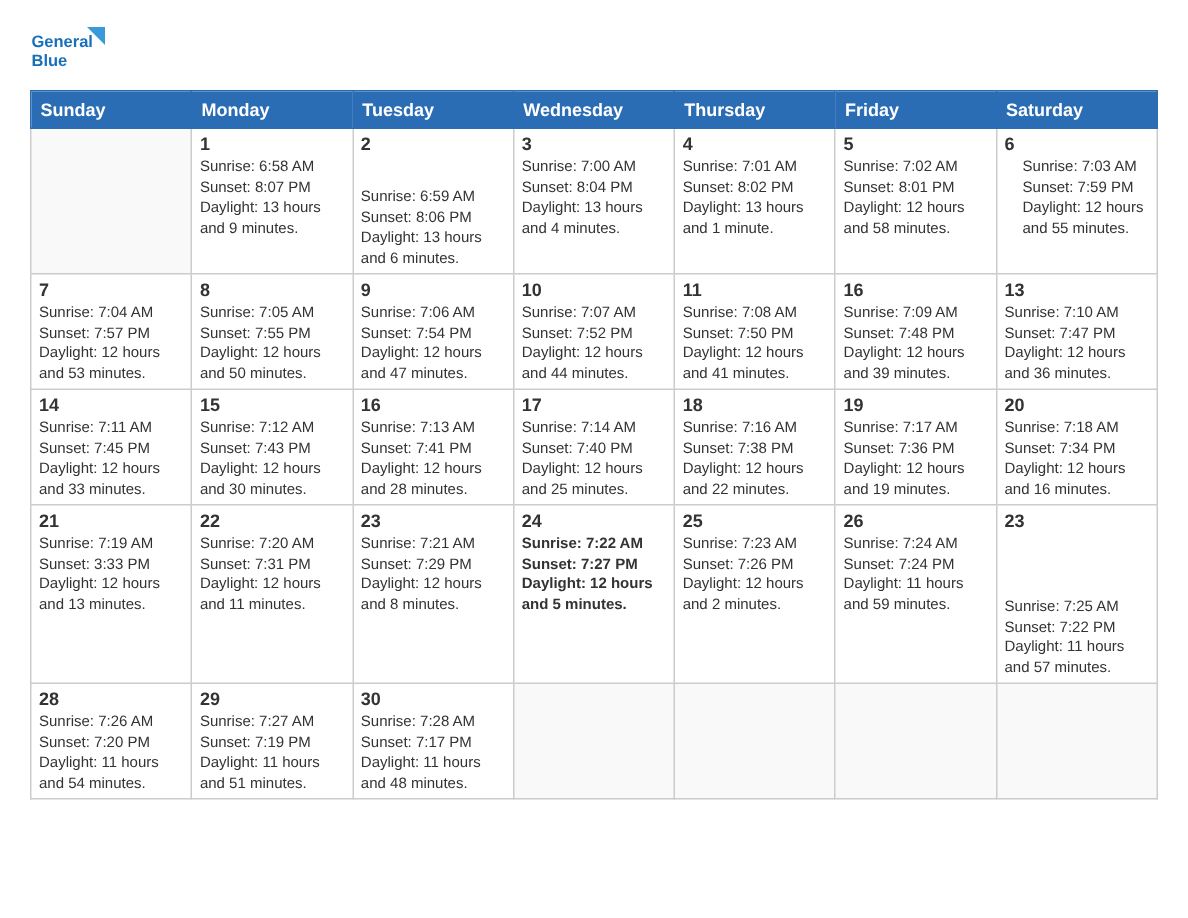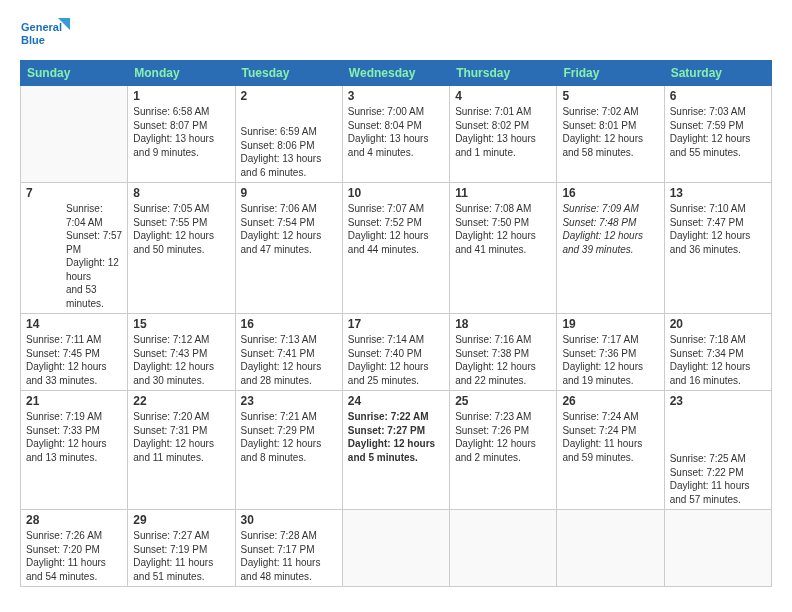--- a/index.html
+++ b/index.html
@@ -41,21 +41,21 @@
       font-weight: normal;
       color: #555;
     }
     .calendar {
       width: 100%;
       border-collapse: collapse;
       border: 1px solid #ccc;
     }
     .calendar th {
       background: #2a6db5;
-      color: #86efac;
+      color: #ffffff;
       font-size: 12px;
       font-weight: bold;
       padding: 5px 6px;
       text-align: left;
       border: 1px solid #2a6db5;
     }
     .calendar td {
       vertical-align: top;
       border: 1px solid #ccc;
       padding: 3px 5px;
@@ -147,30 +147,30 @@
           </td>
           <td>
             <span class="day-num">5</span>
             <div class="day-info" style="white-space: pre-line;">Sunrise: 7:02 AM
 Sunset: 8:01 PM
 Daylight: 12 hours
 and 58 minutes.</div>
           </td>
           <td>
             <span class="day-num">6</span>
-            <div class="day-info" style="white-space: pre-line;">Sunrise: 7:03 AM
+            <div class="day-info" style="white-space: pre-line; margin-left: 12px;">Sunrise: 7:03 AM
 Sunset: 7:59 PM
 Daylight: 12 hours
 and 55 minutes.</div>
           </td>
         </tr>
         <tr>
           <td>
             <span class="day-num">7</span>
-            <div class="day-info" style="white-space: pre-line; margin-left: 40px;">Sunrise: 7:04 AM
+            <div class="day-info" style="white-space: pre-line;">Sunrise: 7:04 AM
 Sunset: 7:57 PM
 Daylight: 12 hours
 and 53 minutes.</div>
           </td>
           <td>
             <span class="day-num">8</span>
             <div class="day-info" style="white-space: pre-line;">Sunrise: 7:05 AM
 Sunset: 7:55 PM
 Daylight: 12 hours
 and 50 minutes.</div>
@@ -191,21 +191,21 @@
           </td>
           <td>
             <span class="day-num">11</span>
             <div class="day-info" style="white-space: pre-line;">Sunrise: 7:08 AM
 Sunset: 7:50 PM
 Daylight: 12 hours
 and 41 minutes.</div>
           </td>
           <td>
             <span class="day-num">16</span>
-            <div class="day-info" style="white-space: pre-line; font-style: italic;">Sunrise: 7:09 AM
+            <div class="day-info" style="white-space: pre-line;">Sunrise: 7:09 AM
 Sunset: 7:48 PM
 Daylight: 12 hours
 and 39 minutes.</div>
           </td>
           <td>
             <span class="day-num">13</span>
             <div class="day-info" style="white-space: pre-line;">Sunrise: 7:10 AM
 Sunset: 7:47 PM
 Daylight: 12 hours
 and 36 minutes.</div>
@@ -259,21 +259,21 @@
             <div class="day-info" style="white-space: pre-line;">Sunrise: 7:18 AM
 Sunset: 7:34 PM
 Daylight: 12 hours
 and 16 minutes.</div>
           </td>
         </tr>
         <tr>
           <td>
             <span class="day-num">21</span>
             <div class="day-info" style="white-space: pre-line;">Sunrise: 7:19 AM
-Sunset: 7:33 PM
+Sunset: 3:33 PM
 Daylight: 12 hours
 and 13 minutes.</div>
           </td>
           <td>
             <span class="day-num">22</span>
             <div class="day-info" style="white-space: pre-line;">Sunrise: 7:20 AM
 Sunset: 7:31 PM
 Daylight: 12 hours
 and 11 minutes.</div>
           </td>

